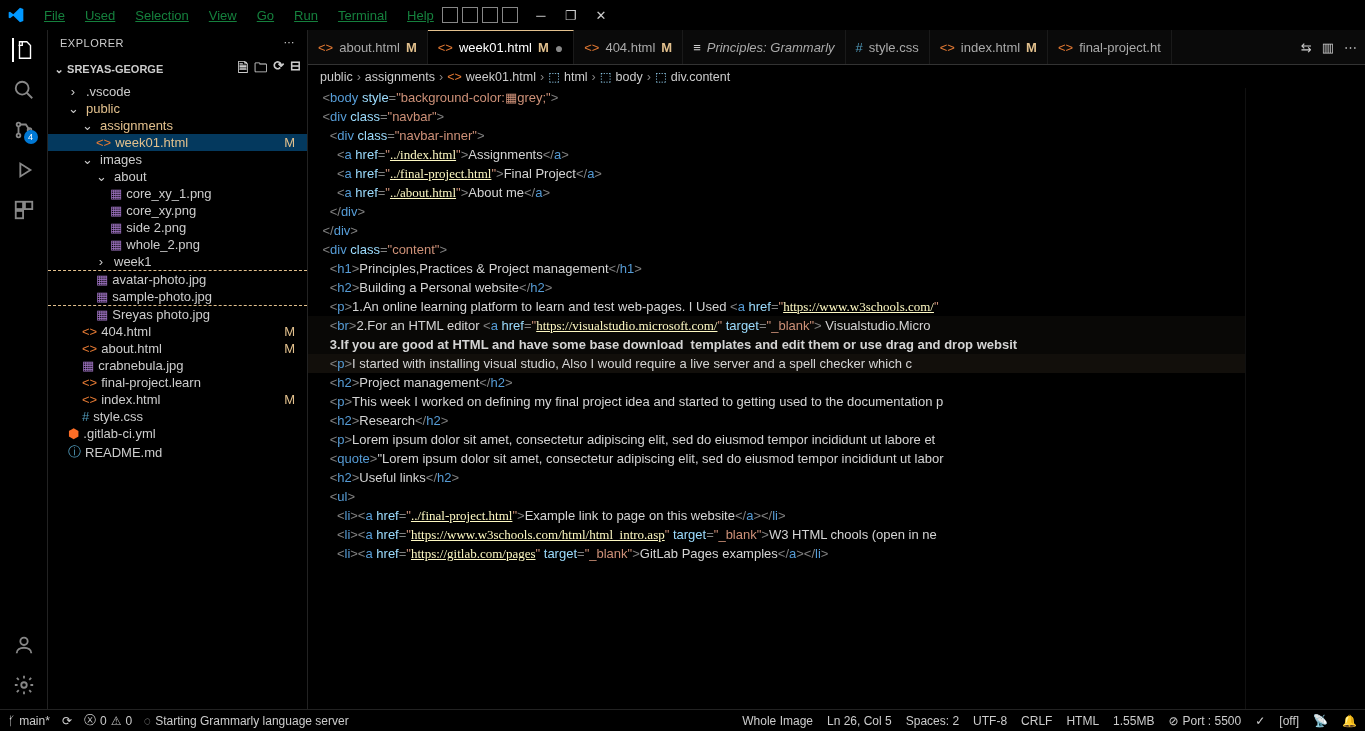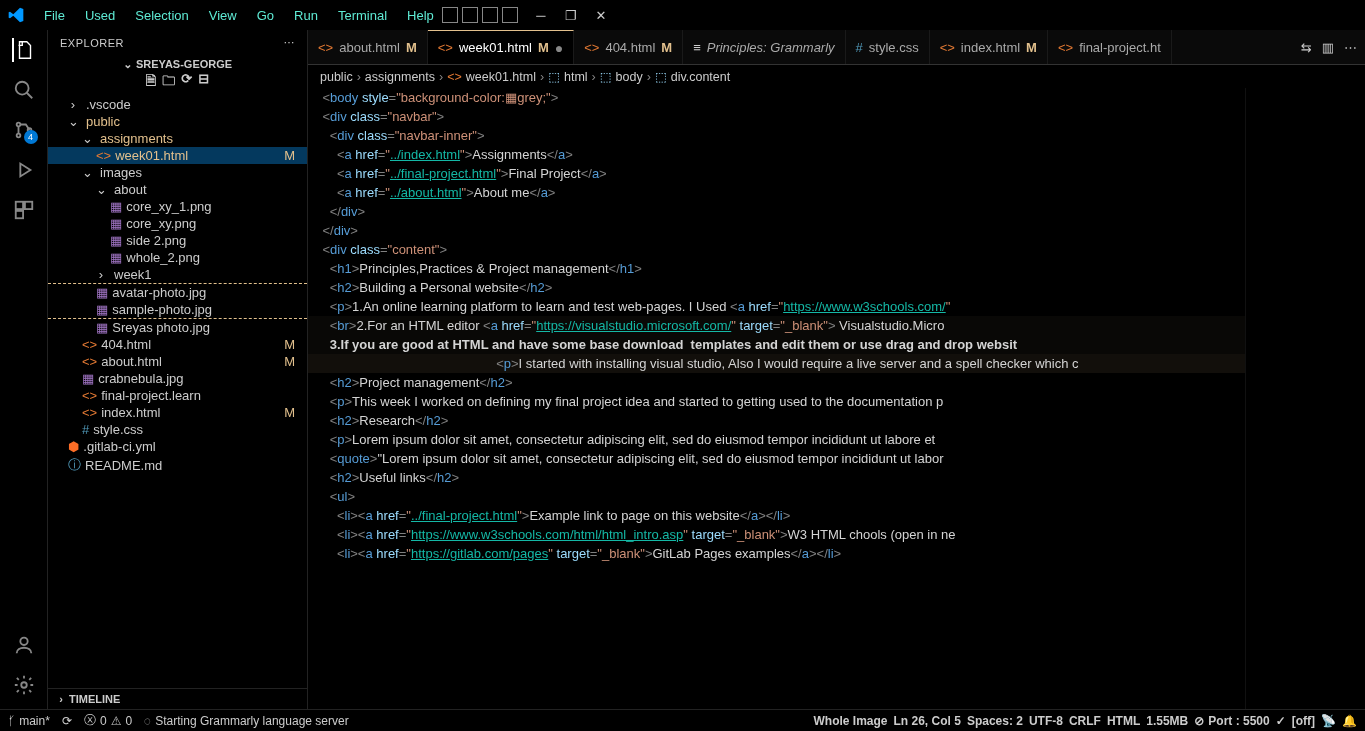--- a/index.html
+++ b/index.html
@@ -1,35 +1,35 @@
 <!DOCTYPE html>
 <html><head>
 <meta charset="utf-8">
 <style>
 * { margin:0; padding:0; box-sizing:border-box; font-family:"Segoe UI",Arial,sans-serif; }
 body { background:#000; color:#ccc; width:1365px; height:731px; overflow:hidden; font-size:13px; }
 .titlebar { height:30px; background:#000; display:flex; align-items:center; padding:0 8px; }
 .menu { display:flex; gap:4px; }
-.menu-item { padding:4px 8px; color:#5eead4; }
+.menu-item { padding:4px 8px; color:#15803d;text-decoration:underline; }
 .vscode-logo { width:16px; height:16px; margin-right:12px; }
 .title-center { flex:1; text-align:center; color:#ccc; font-size:12px; }
 .win-controls { display:flex; gap:8px; align-items:center; }
 .win-btn { width:22px; height:22px; display:flex; align-items:center; justify-content:center; color:#ccc; }
 .layout-icons { display:flex; gap:4px; margin-right:12px; }
 .layout-icons span { width:16px; height:16px; border:1px solid #888; display:inline-block; }
 .main { display:flex; height:calc(100% - 30px - 22px); }
 .activitybar { width:48px; background:#000; border-right:1px solid #222; display:flex; flex-direction:column; align-items:center; padding-top:8px; gap:16px; }
 .activitybar .act-icon { width:24px; height:24px; color:#888; display:flex; align-items:center; justify-content:center; font-size:20px; position:relative; }
 .activitybar .act-icon.active { color:#fff; border-left:2px solid #fff; }
 .activitybar .bottom-icons { margin-top:auto; margin-bottom:12px; display:flex; flex-direction:column; gap:16px; align-items:center; }
 .badge { position:absolute; bottom:-2px; right:-2px; background:#0078d4; color:#fff; border-radius:50%; width:14px; height:14px; font-size:9px; display:flex; align-items:center; justify-content:center; }
 .sidebar { width:260px; background:#000; border-right:1px solid #222; display:flex; flex-direction:column; }
 .explorer-header { display:flex; align-items:center; justify-content:space-between; padding:6px 12px; font-size:11px; color:#ccc; letter-spacing:0.5px; }
 .explorer-header .actions { display:flex; gap:6px; color:#ccc; }
-.section-header { display:flex; align-items:center; padding:3px 6px; font-size:11px; font-weight:bold; color:#ccc; justify-content:space-between;flex-direction:column; }
+.section-header { display:flex; align-items:center; padding:3px 6px; font-size:11px; font-weight:bold; color:#ccc; justify-content:space-between; }
 .section-header .sh-icons { display:flex; gap:6px; color:#ccc; font-size:13px; }
 .tree { flex:1; overflow:auto; font-size:13px; }
 .tree-item { display:flex; align-items:center; padding:1px 4px; white-space:nowrap; gap:4px; }
 .tree-item.selected { background:#04395e; }
 .tree-item.highlighted { color:#e2c08d; }
 .tree-item .mod { margin-left:auto; margin-right:8px; color:#e2c08d; }
 .tree-item.dashed-top { border-top:1px dashed #e2c08d; }
 .tree-item.dashed-bottom { border-bottom:1px dashed #e2c08d; }
 .chev { display:inline-block; width:10px; text-align:center; color:#ccc; }
 .fi-html { color:#e37933; }
@@ -49,30 +49,30 @@
 .breadcrumb { display:flex; align-items:center; padding:4px 12px; font-size:12.5px; color:#ccc; gap:4px; background:#000; }
 .breadcrumb .sep { color:#888; }
 .breadcrumb .bc-icon { color:#e37933; }
 .editor-body { flex:1; display:flex; overflow:hidden; position:relative; }
 .gutter { width:60px; text-align:right; padding-right:18px; color:#858585; font-family:Consolas,monospace; font-size:13px; line-height:19px; padding-top:0; background:#000; }
 .code { flex:1; font-family:Consolas,monospace; font-size:13px; line-height:19px; white-space:pre; overflow:hidden; background:#000; }
 .code .t-tag { color:#569cd6; }
 .code .t-punc { color:#808080; }
 .code .t-attr { color:#9cdcfe; }
 .code .t-str { color:#ce9178; }
-.code .t-link { color:#14b8a6; text-decoration:underline; }
+.code .t-link { color:#fef9c3; text-decoration:underline;font-family:Liberation Serif, serif; }
 .code .t-text { color:#d4d4d4; }
-.line26 { background:rgba(226,192,141,0.08); position:relative;text-align:center; }
+.line26 { background:rgba(226,192,141,0.08); position:relative; }
 .line26::before { content:''; position:absolute; left:-60px; top:0; bottom:0; width:3px; background:#e2c08d; }
 .line24-hl { background:rgba(226,192,141,0.04); }
 .line25-hl { background:rgba(226,192,141,0.04);font-weight:bold; }
 .minimap { width:120px; background:#000; border-left:1px solid #111; font-size:2px; line-height:2px; color:#444; padding:4px; overflow:hidden; }
 .statusbar { height:22px; background:#000; color:#ccc; display:flex; align-items:center; font-size:12px; padding:0 8px; border-top:1px solid #222; }
 .statusbar .sb-left { display:flex; gap:12px; align-items:center; }
-.statusbar .sb-right { margin-left:auto; display:flex; gap:6px; align-items:flex-start;font-weight:bold; }
+.statusbar .sb-right { margin-left:auto; display:flex; gap:14px; align-items:flex-start; }
 .sb-item { display:flex; align-items:center; gap:4px; }
 svg { display:block; }
 .indent-22 { padding-left:22px; }
 .indent-34 { padding-left:34px; }
 .indent-46 { padding-left:46px; }
 .indent-58 { padding-left:58px; }
 </style>
 </head>
 <body>
 
@@ -264,21 +264,20 @@
         </div>
         <div class="tree-item indent-22" style="padding-left: 20px;">
           <span class="fi-yml">⬢</span>
           <span>.gitlab-ci.yml</span>
         </div>
         <div class="tree-item indent-22" style="padding-left: 20px;">
           <span class="fi-md">ⓘ</span>
           <span>README.md</span>
         </div>
       </div>
-    <div class="outline"><span class="chev">›</span> <span>TIMELINE</span></div>
   </div>
 
   <div class="editor-area">
     <div class="tab-bar" id="tabs">
         <div class="tab">
           <span style="color:#e37933">&lt;&gt;</span>
           <span>about.html</span> 
           <span class="mod">M</span>
         </div>
         <div class="tab active">

